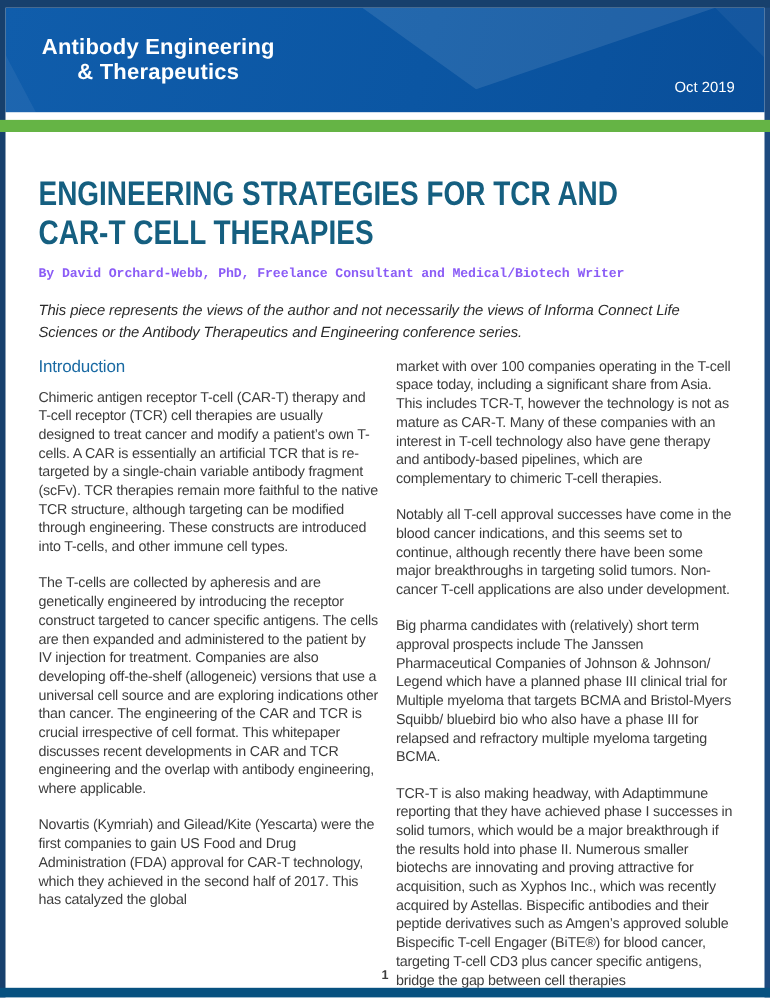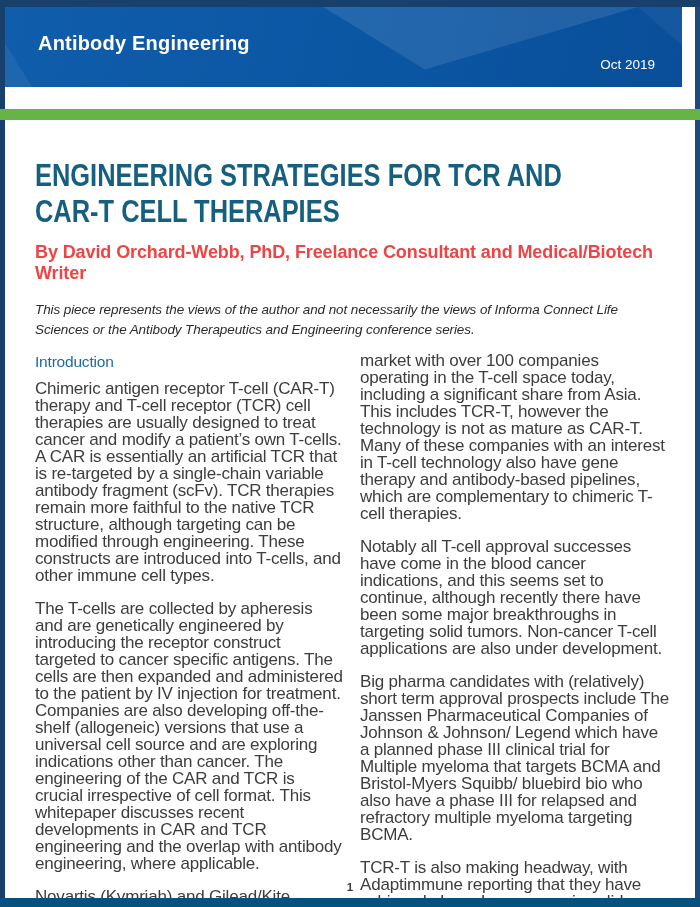--- a/index.html
+++ b/index.html
@@ -13,21 +13,21 @@
     font-family: "Liberation Sans", sans-serif;
   }
   
   .edge-top    { position: absolute; top: 0; left: 0; right: 0; height: 7px; background: #17406d; z-index: 6; }
   .edge-left   { position: absolute; top: 0; bottom: 0; left: 0;  width: 5px; background: #17406d; z-index: 5; }
   .edge-right  { position: absolute; top: 0; bottom: 0; right: 0; width: 5px; background: #1d4a7f; z-index: 5; }
   .bottom-bar  { position: absolute; bottom: 0; left: 0; right: 0; height: 9px; background: #075180; z-index: 7; }
 
   
   .banner {
-    position: absolute; top: 7px; left: 5px; right: 18px; height: 80px;
+    position: absolute; top: 7px; left: 5px; right: 5px; height: 95px;
     background: linear-gradient(105deg, #105dab 0%, #0b56a3 55%, #094e99 100%);
     overflow: hidden; z-index: 4;
   }
   .tri-a { position: absolute; inset: 0; background: rgba(255,255,255,0.10);
            clip-path: polygon(47% 0, 93.5% 0, 62% 78%); }
   .tri-b { position: absolute; inset: 0; background: rgba(255,255,255,0.05);
            clip-path: polygon(93.5% 0, 100% 0, 100% 48%); }
   .tri-c { position: absolute; inset: 0; background: rgba(255,255,255,0.06);
            clip-path: polygon(0 45%, 4% 100%, 0 100%); }
   .logo {
@@ -39,28 +39,28 @@
 
   .green-stripe { position: absolute; top: 109px; left: 0; right: 0; height: 11px; background: #65b445; z-index: 6; }
 
   
   .content {
     position: absolute; top: 120px; left: 5px; right: 5px; bottom: 9px;
     padding: 38px 26px 0 30px; overflow: hidden;
   }
   .title { margin: 0 0 12px 0; color: #155f80; font-weight: 800; font-size: 31px; line-height: 36px; }
   .title .tline { display: block; transform: scaleX(0.82); transform-origin: 0 50%; white-space: nowrap; }
-  .byline { margin: 0 0 16px 0; font-size: 18px; font-weight: bold; color: #ef4444; letter-spacing: -0.1px; }
+  .byline { margin: 0 0 16px 0; font-size: 12px; font-weight: bold; color: #8b5cf6; letter-spacing: -0.1px; font-family: Liberation Mono, monospace; }
   .disclaimer { margin: 0 0 12px 0; font-style: italic; font-size: 13.5px; line-height: 20px;
                 color: #2b2b2b; letter-spacing: -0.1px; max-width: 610px; }
   .columns { display: flex; gap: 16px; }
   .col { flex: 1; min-width: 0; }
   .sec-heading { margin: 0 0 8px 0; color: #1a6aa3; font-size: 15.5px; font-weight: normal;
                  line-height: 20px; letter-spacing: -0.2px; }
-  .para { margin: 0 0 16px 0; color: #3d3d3d; font-size: 17px; line-height: 17px; letter-spacing: -0.2px; }
+  .para { margin: 0 0 16px 0; color: #3d3d3d; font-size: 13px; line-height: 17px; letter-spacing: -0.2px; }
 
   .page-number {
     position: absolute; bottom: 14px; left: 0; right: 0; text-align: center;
     font-size: 11.5px; font-weight: bold; color: #3d3d3d; z-index: 8;
   }
 </style>
 </head>
 <body>
 
 <div class="page">
@@ -68,20 +68,21 @@
   <div class="edge-top"></div>
   <div class="edge-left"></div>
   <div class="edge-right"></div>
 
   <header class="banner">
     <div class="tri-a"></div>
     <div class="tri-b"></div>
     <div class="tri-c"></div>
     <div class="logo">
       <div>Antibody Engineering</div>
+      <div>&amp; Therapeutics</div>
     </div>
     <div class="issue-date">Oct 2019</div>
   </header>
 
   <div class="green-stripe"></div>
 
   <main class="content">
     <h1 class="title">
       <span class="tline">ENGINEERING STRATEGIES FOR TCR AND</span>
       <span class="tline">CAR-T CELL THERAPIES</span>

